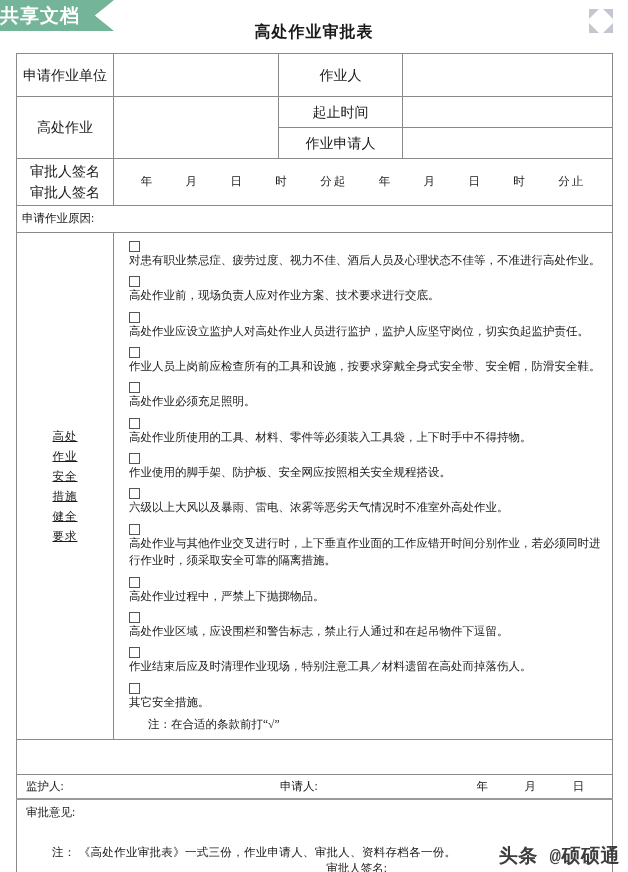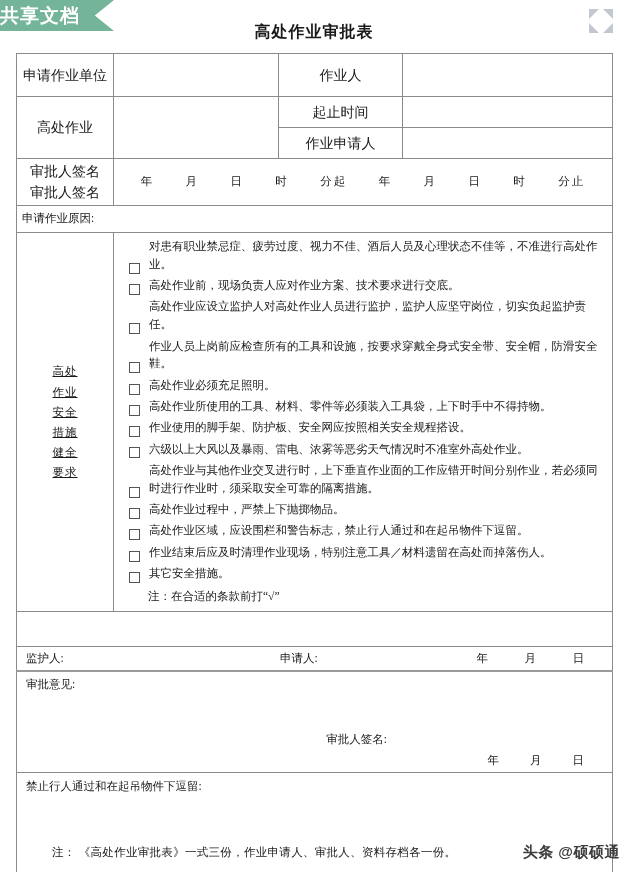--- a/index.html
+++ b/index.html
@@ -96,23 +96,24 @@
     width: 38px;
     text-decoration: underline;
   }
 
   
   .measure-list {
     padding: 3px 2px 3px 10px;
   }
   .measure-item {
     display: flex;
-    align-items: flex-end;
+    align-items: flex-start;
     margin-bottom: 3.5px;
     line-height: 1.55;
+    flex-direction: column;
   }
   .cbox {
     flex: 0 0 auto;
     width: 9px;
     height: 9px;
     border: 1px solid #555;
     margin: 3px 9px 0 0;
     background: #fff;
   }
   .measure-text { flex: 1 1 auto; }
@@ -145,22 +146,22 @@
     position: absolute;
     left: 52px;
     top: 845px;
     font-size: 11.5px;
     letter-spacing: 0.3px;
   }
   .watermark {
     position: absolute;
     right: 8px;
     top: 843px;
-    font-family: Liberation Sans, sans-serif;
-    font-size: 15px;
+    font-family: Liberation Mono, monospace;
+    font-size: 19px;
     font-weight: bold;
     color: #3d3d3d;
     letter-spacing: 0.5px;
   }
 </style>
 </head>
 <body>
 
 <div class="ribbon">
   <span>共享文档</span>

